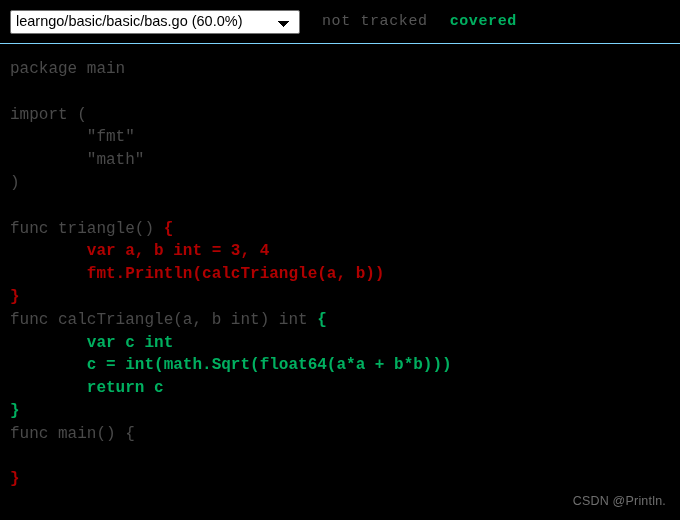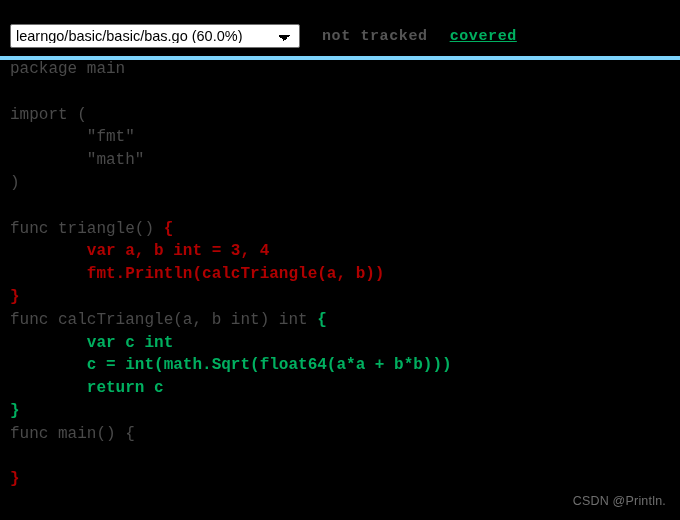--- a/index.html
+++ b/index.html
@@ -13,25 +13,25 @@
     background: #000000;
     font-family: "Liberation Sans", sans-serif;
     overflow: hidden;
     position: relative;
   }
 
   
   #topbar {
     position: absolute;
     left: 0;
-    top: 16px;
+    top: 0;
     width: 680px;
     height: 44px;
     background: #000000;
-    border-bottom: 4px solid #7dd3fc;
+    border-bottom: 1px solid #7dd3fc;
     box-sizing: border-box;
     display: flex;
     align-items: center;
     padding-left: 10px;
   }
 
   #file-select {
     -webkit-appearance: none;
     appearance: none;
     background: #ffffff;
@@ -58,23 +58,23 @@
 
   #legend {
     display: flex;
     align-items: center;
     margin-left: 22px;
     font-family: "Liberation Mono", monospace;
     font-size: 15px;
     letter-spacing: 0.6px;
   }
   #legend span { margin-right: 22px; white-space: nowrap; }
-  #legend span:last-child { margin-right: 0; text-decoration: underline; }
+  #legend span:last-child { margin-right: 0; }
 
-  .lg-untracked { color: #555555; font-weight: bold; text-align: center; }
+  .lg-untracked { color: #555555; font-weight: normal; text-align: center; }
   .lg-uncovered { color: #c00000; font-weight: bold; }
   .lg-covered   { color: #00b060; font-weight: bold; }
 
   
   #code {
     position: absolute;
     left: 0;
     top: 44px;
     width: 680px;
     height: 476px;

